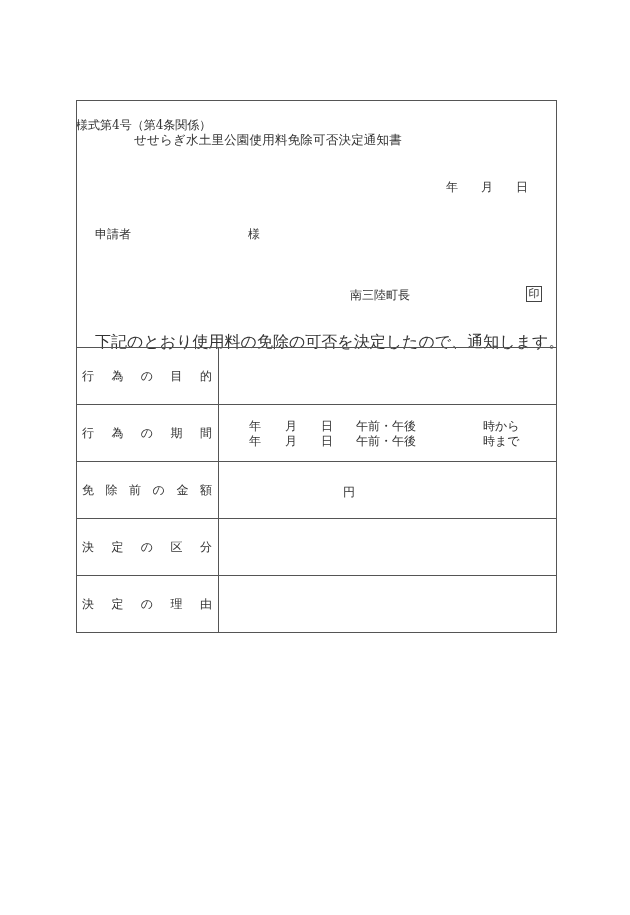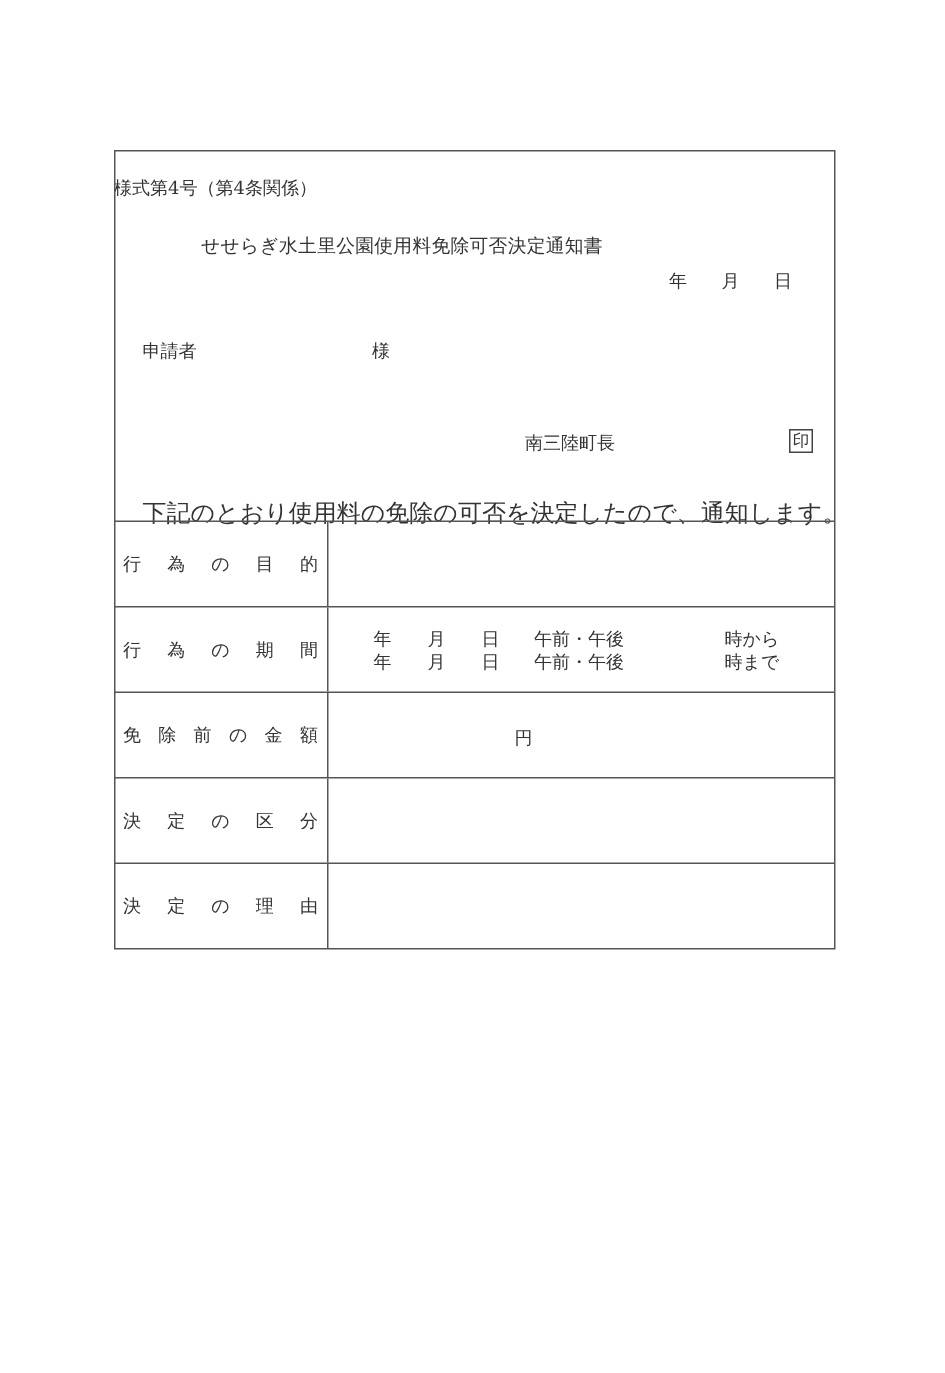--- a/index.html
+++ b/index.html
@@ -33,21 +33,20 @@
       box-sizing: content-box;
     }
     .doc-title {
       left: 0;
       width: 536px;
       top: 132px;
       text-align: center;
       font-size: 12.5px;
       letter-spacing: 0.2px;
       color: #333333;
-      margin-top: 24px;
     }
     .date-line {
       top: 179px;
       font-size: 12px;
       color: #333333;
     }
     .applicant-label {
       left: 95px;
       top: 226px;
       font-size: 12px;

